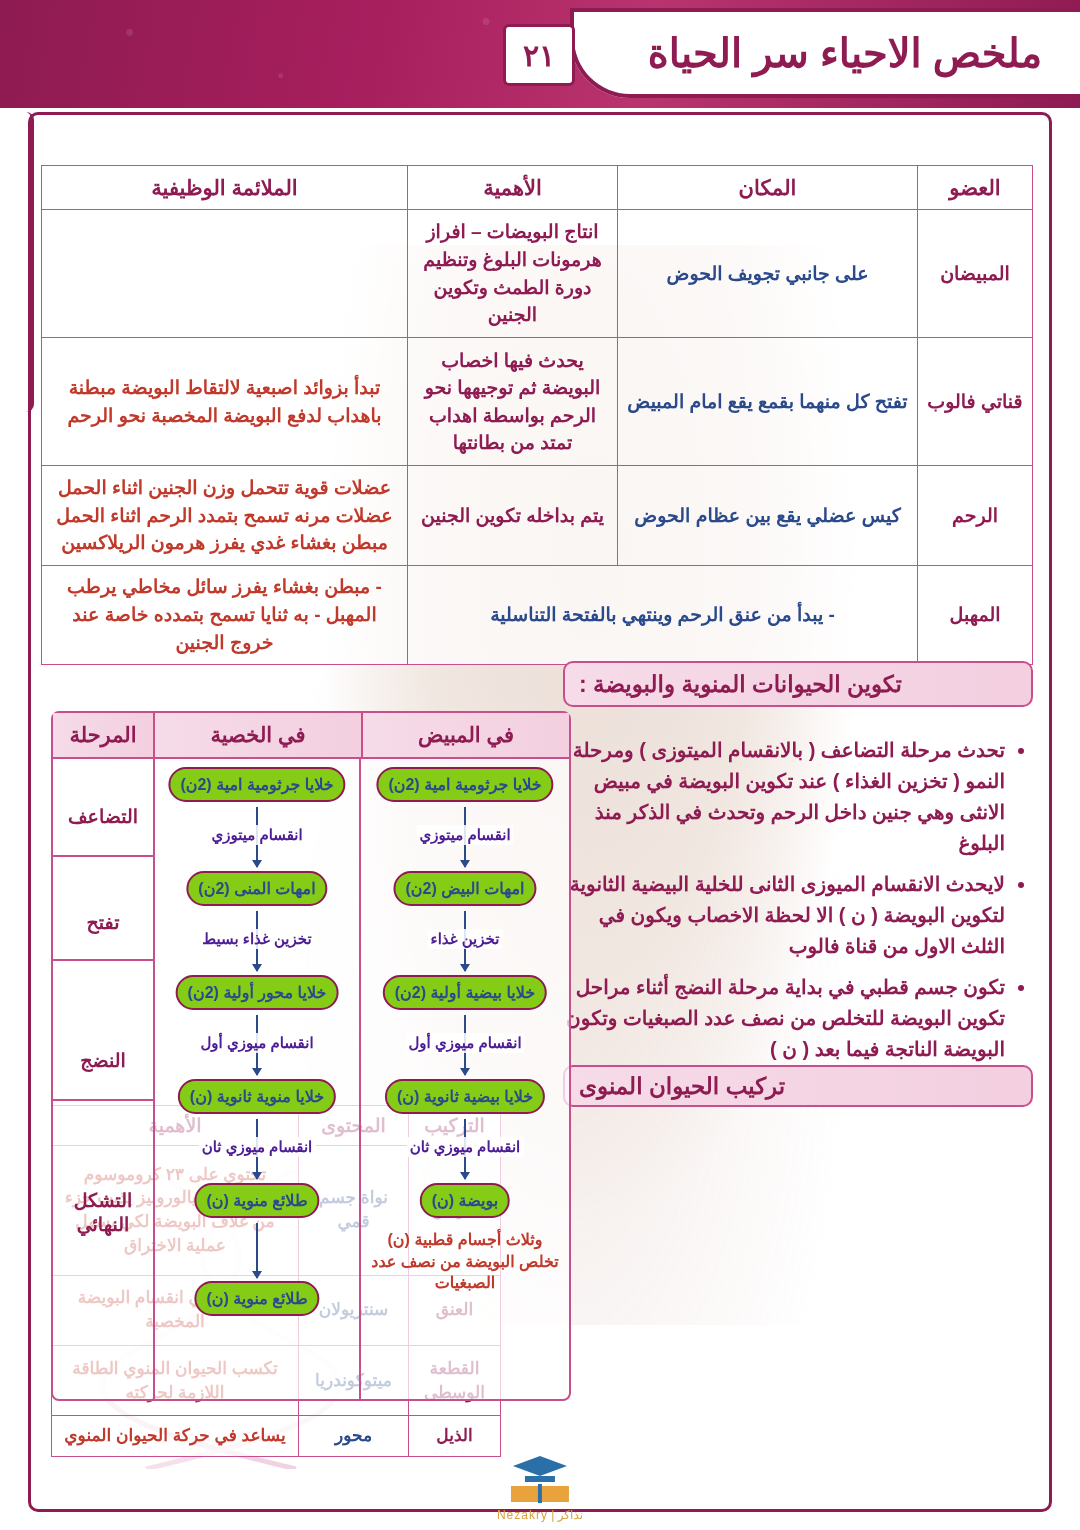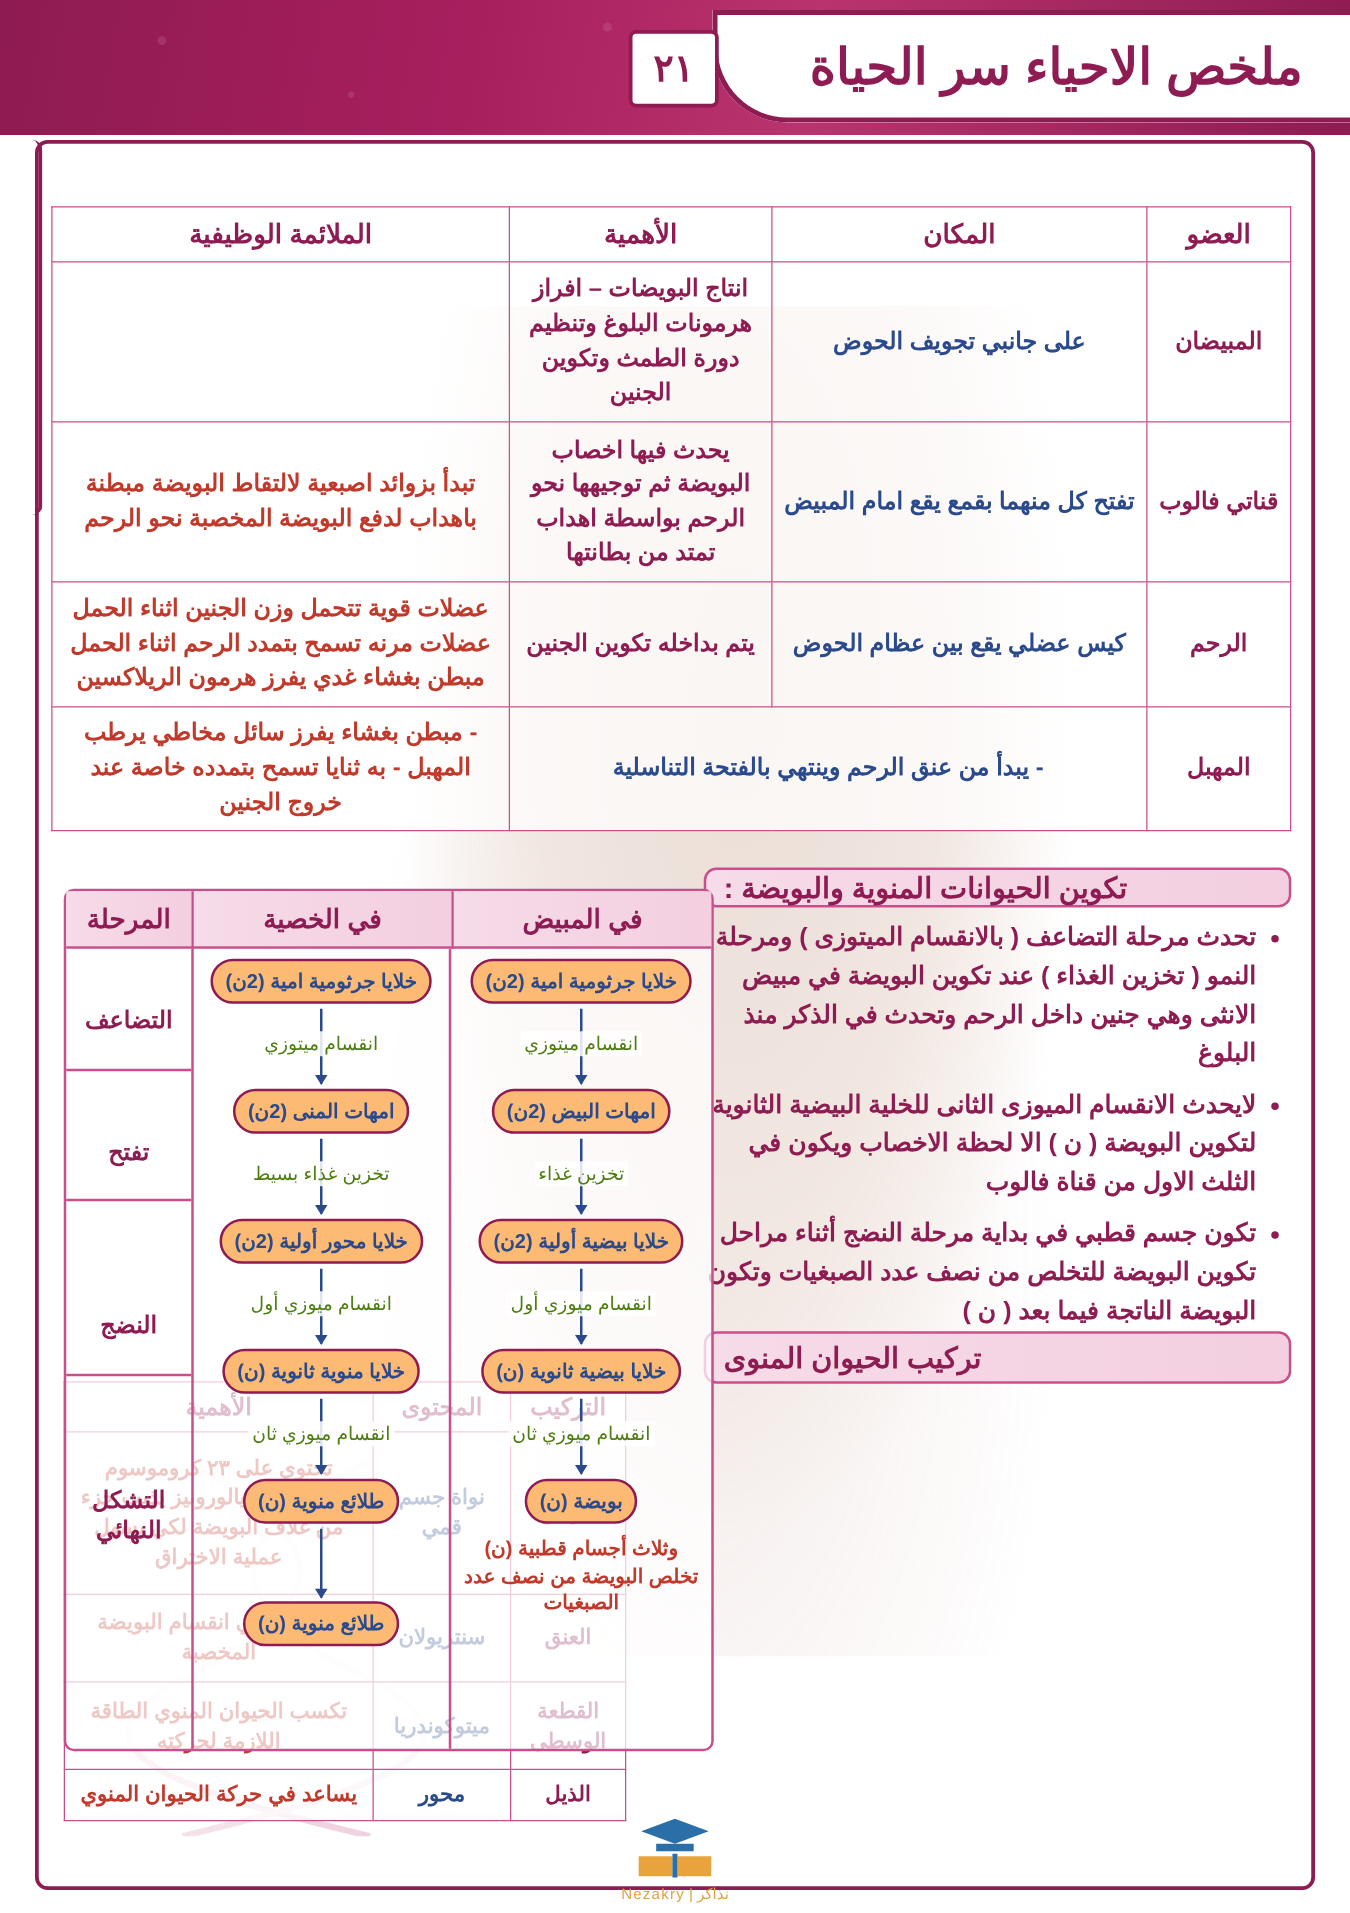--- a/index.html
+++ b/index.html
@@ -120,36 +120,36 @@
   .g-col-te{ width:208px; }
   .g-col-st{ width:100px; border-left:none !important; }
   .g-body{ display:flex; height:640px; position:relative; }
   .g-col{ position:relative; }
   .col-ov{ width:208px; }
   .col-te{ width:208px; border-right:2px solid #c94f8c; border-left:2px solid #c94f8c;}
   .col-st{ width:100px; }
 
   .node{
     position:absolute; left:50%; transform:translateX(-50%);
-    border:2px solid #8e1b52; border-radius:18px; background:#fdba74;
+    border:2px solid #8e1b52; border-radius:18px; background:#84cc16;
     color:#2a4a8c; font-size:16px; font-weight:bold; white-space:nowrap;
     padding:6px 10px; text-align:center;
   }
   .arrow{
     position:absolute; left:50%; transform:translateX(-50%);
     width:2px; background:#2a4a8c;
   }
   .arrow::after{
     content:''; position:absolute; bottom:-1px; left:-4px;
     border-left:5px solid transparent; border-right:5px solid transparent;
     border-top:8px solid #2a4a8c;
   }
   .alab{
     position:absolute; left:50%; transform:translateX(-50%);
-    color:#4d7c0f; font-size:15px; font-weight:normal; white-space:nowrap;
+    color:#4c1d95; font-size:15px; font-weight:bold; white-space:nowrap;
     background:rgba(255,255,255,.85); padding:1px 3px;
   }
   .stage{
     position:absolute; left:0; width:100px; text-align:center;
     color:#8e1b52; font-weight:bold; font-size:19px; line-height:1.25;
   }
   .stage-div{ position:absolute; left:0; width:100px; border-bottom:2px solid #c94f8c; }
   .note-red{
     position:absolute; color:#c0392b; font-weight:bold; font-size:16px;
     text-align:center; line-height:1.35; width:190px;
@@ -210,21 +210,21 @@
         </tr>
         <tr>
           <td class="c-organ">المهبل</td>
           <td class="c-place" colspan="2">- يبدأ من عنق الرحم وينتهي بالفتحة التناسلية</td>
           <td class="c-fit">- مبطن بغشاء يفرز سائل مخاطي يرطب المهبل - به ثنايا تسمح بتمدده خاصة عند خروج الجنين</td>
         </tr>
       </tbody>
     </table>
   </div>
 
-  <div class="sec-head" style="top:579px; right:16px; width:470px; height:32px; font-size:23px;">تكوين الحيوانات المنوية والبويضة :</div>
+  <div class="sec-head" style="top:546px; right:16px; width:470px; height:46px; font-size:23px;">تكوين الحيوانات المنوية والبويضة :</div>
 
   <div class="bullets">
     <ul>
       <li>تحدث مرحلة التضاعف ( بالانقسام الميتوزى ) ومرحلة النمو ( تخزين الغذاء ) عند تكوين البويضة في مبيض الانثى وهي جنين داخل الرحم وتحدث في الذكر منذ البلوغ</li>
       <li>لايحدث الانقسام الميوزى الثانى للخلية البيضية الثانوية لتكوين البويضة ( ن ) الا لحظة الاخصاب ويكون في الثلث الاول من قناة فالوب</li>
       <li>تكون جسم قطبي في بداية مرحلة النضج أثناء مراحل تكوين البويضة للتخلص من نصف عدد الصبغيات وتكون البويضة الناتجة فيما بعد ( ن )</li>
     </ul>
   </div>
 
   <div class="sec-head" style="top:950px; right:16px; width:470px; height:42px; font-size:23px;">تركيب الحيوان المنوى</div>

